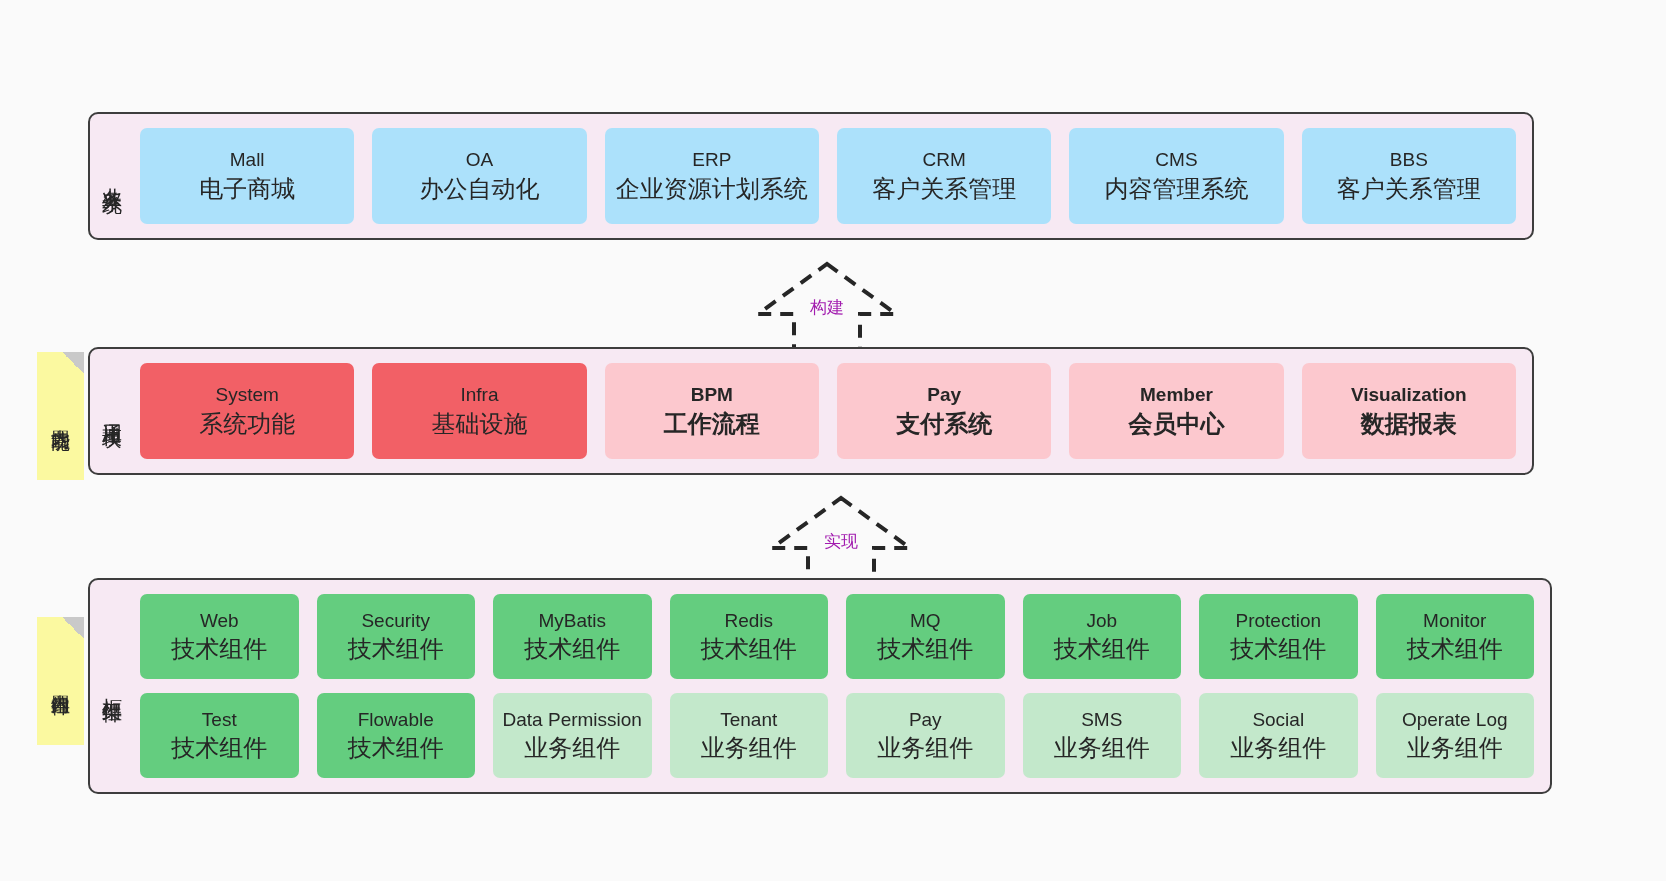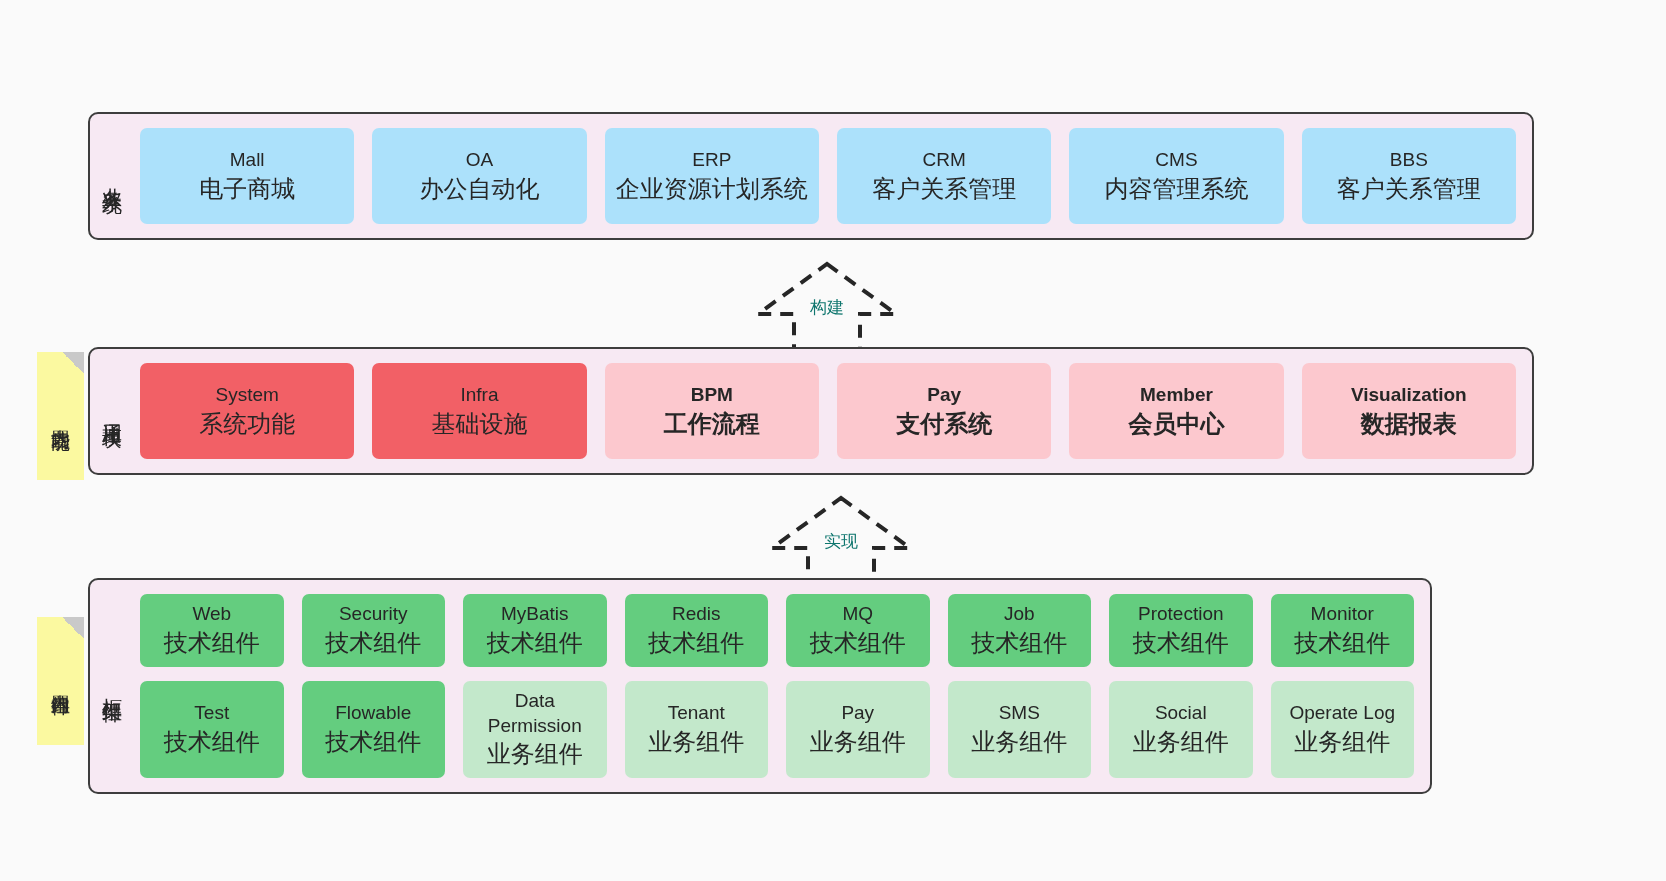--- a/index.html
+++ b/index.html
@@ -120,21 +120,21 @@
     width: 150px;
     height: 100px;
   }
   .arrow svg { display: block; width: 100%; height: 100%; overflow: visible; }
   .arrow .arrow-label {
     position: absolute;
     left: 0; right: 0;
     top: 38px;
     text-align: center;
     font-size: 17px;
-    color: #0f766e;
+    color: #a21caf;
     user-select: none;
     pointer-events: none;
   }
 </style>
 </head>
 <body>
 
 <div id="stage">
 
   <div class="layer" id="layer-business" style="left:88px; top:112px; width:1446px; height:128px;">
@@ -232,21 +232,21 @@
       <polygon points="75,6 144,56 108,56 108,94 42,94 42,56 6,56" fill="#fafafa" stroke="#262626" stroke-width="4" stroke-dasharray="13,9" stroke-linejoin="miter"></polygon>
     </svg>
     <div class="arrow-label">实现</div>
   </div>
 
   <div class="note" style="left:37px; top:617px; width:47px; height:128px;">
     <span>内置组件</span>
     <span class="fold"></span>
   </div>
 
-  <div class="layer" id="layer-framework" style="left:88px; top:578px; width:1344px; height:216px;">
+  <div class="layer" id="layer-framework" style="left:88px; top:578px; width:1464px; height:216px;">
     <div class="layer-title">框架组件</div>
     <div class="cards">
 
       <div class="card-row">
 
         <div class="card c-green">
           <span class="t-en">Web</span>
           <span class="t-cn">技术组件</span>
         </div>
 

